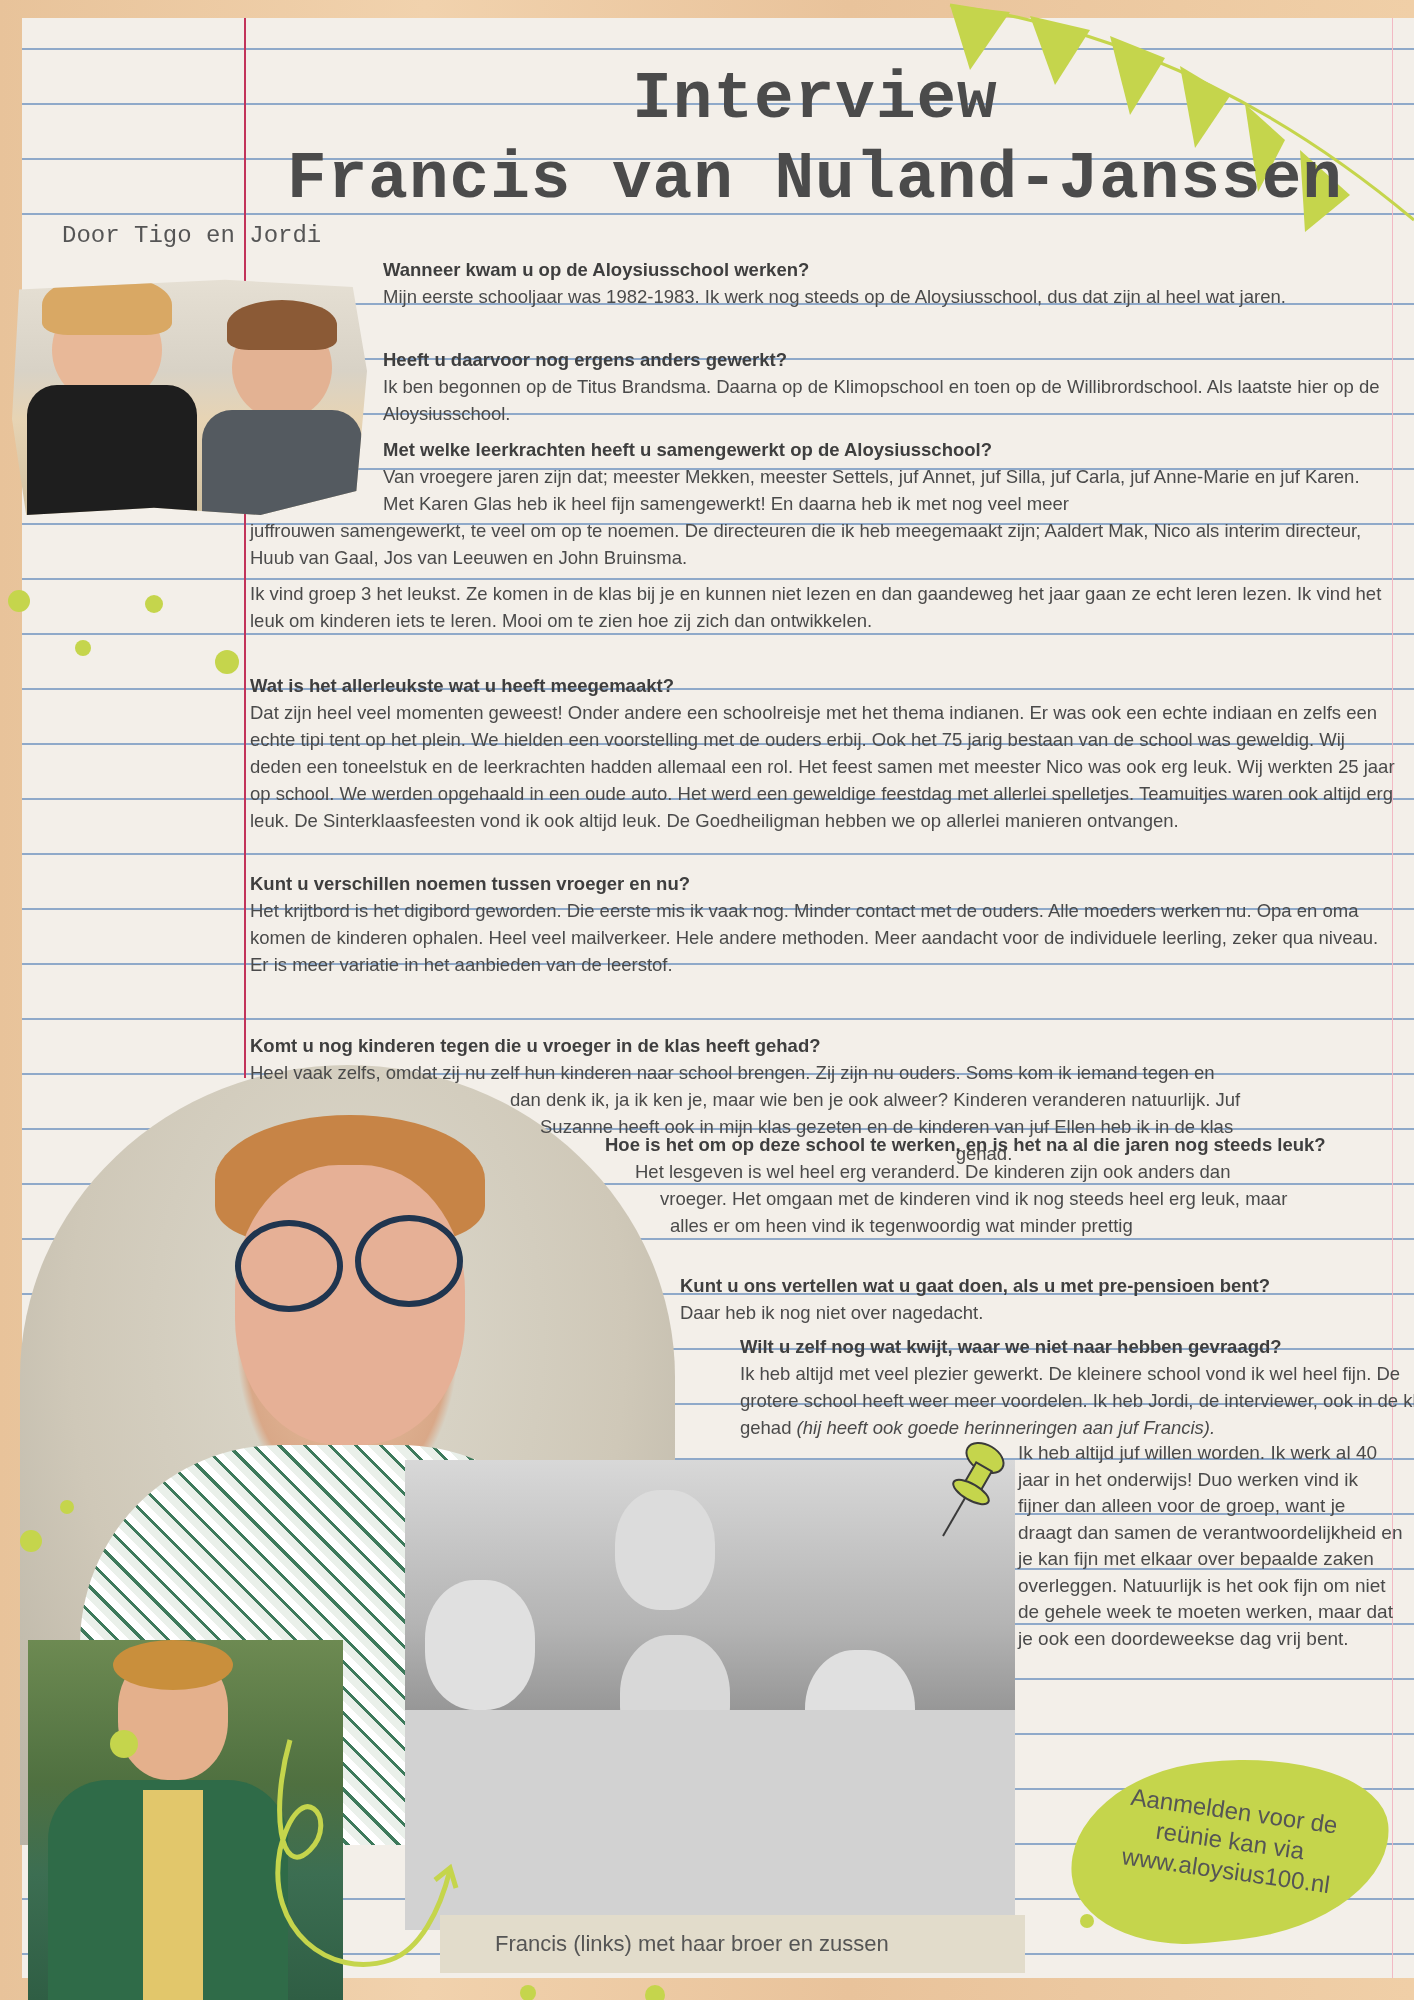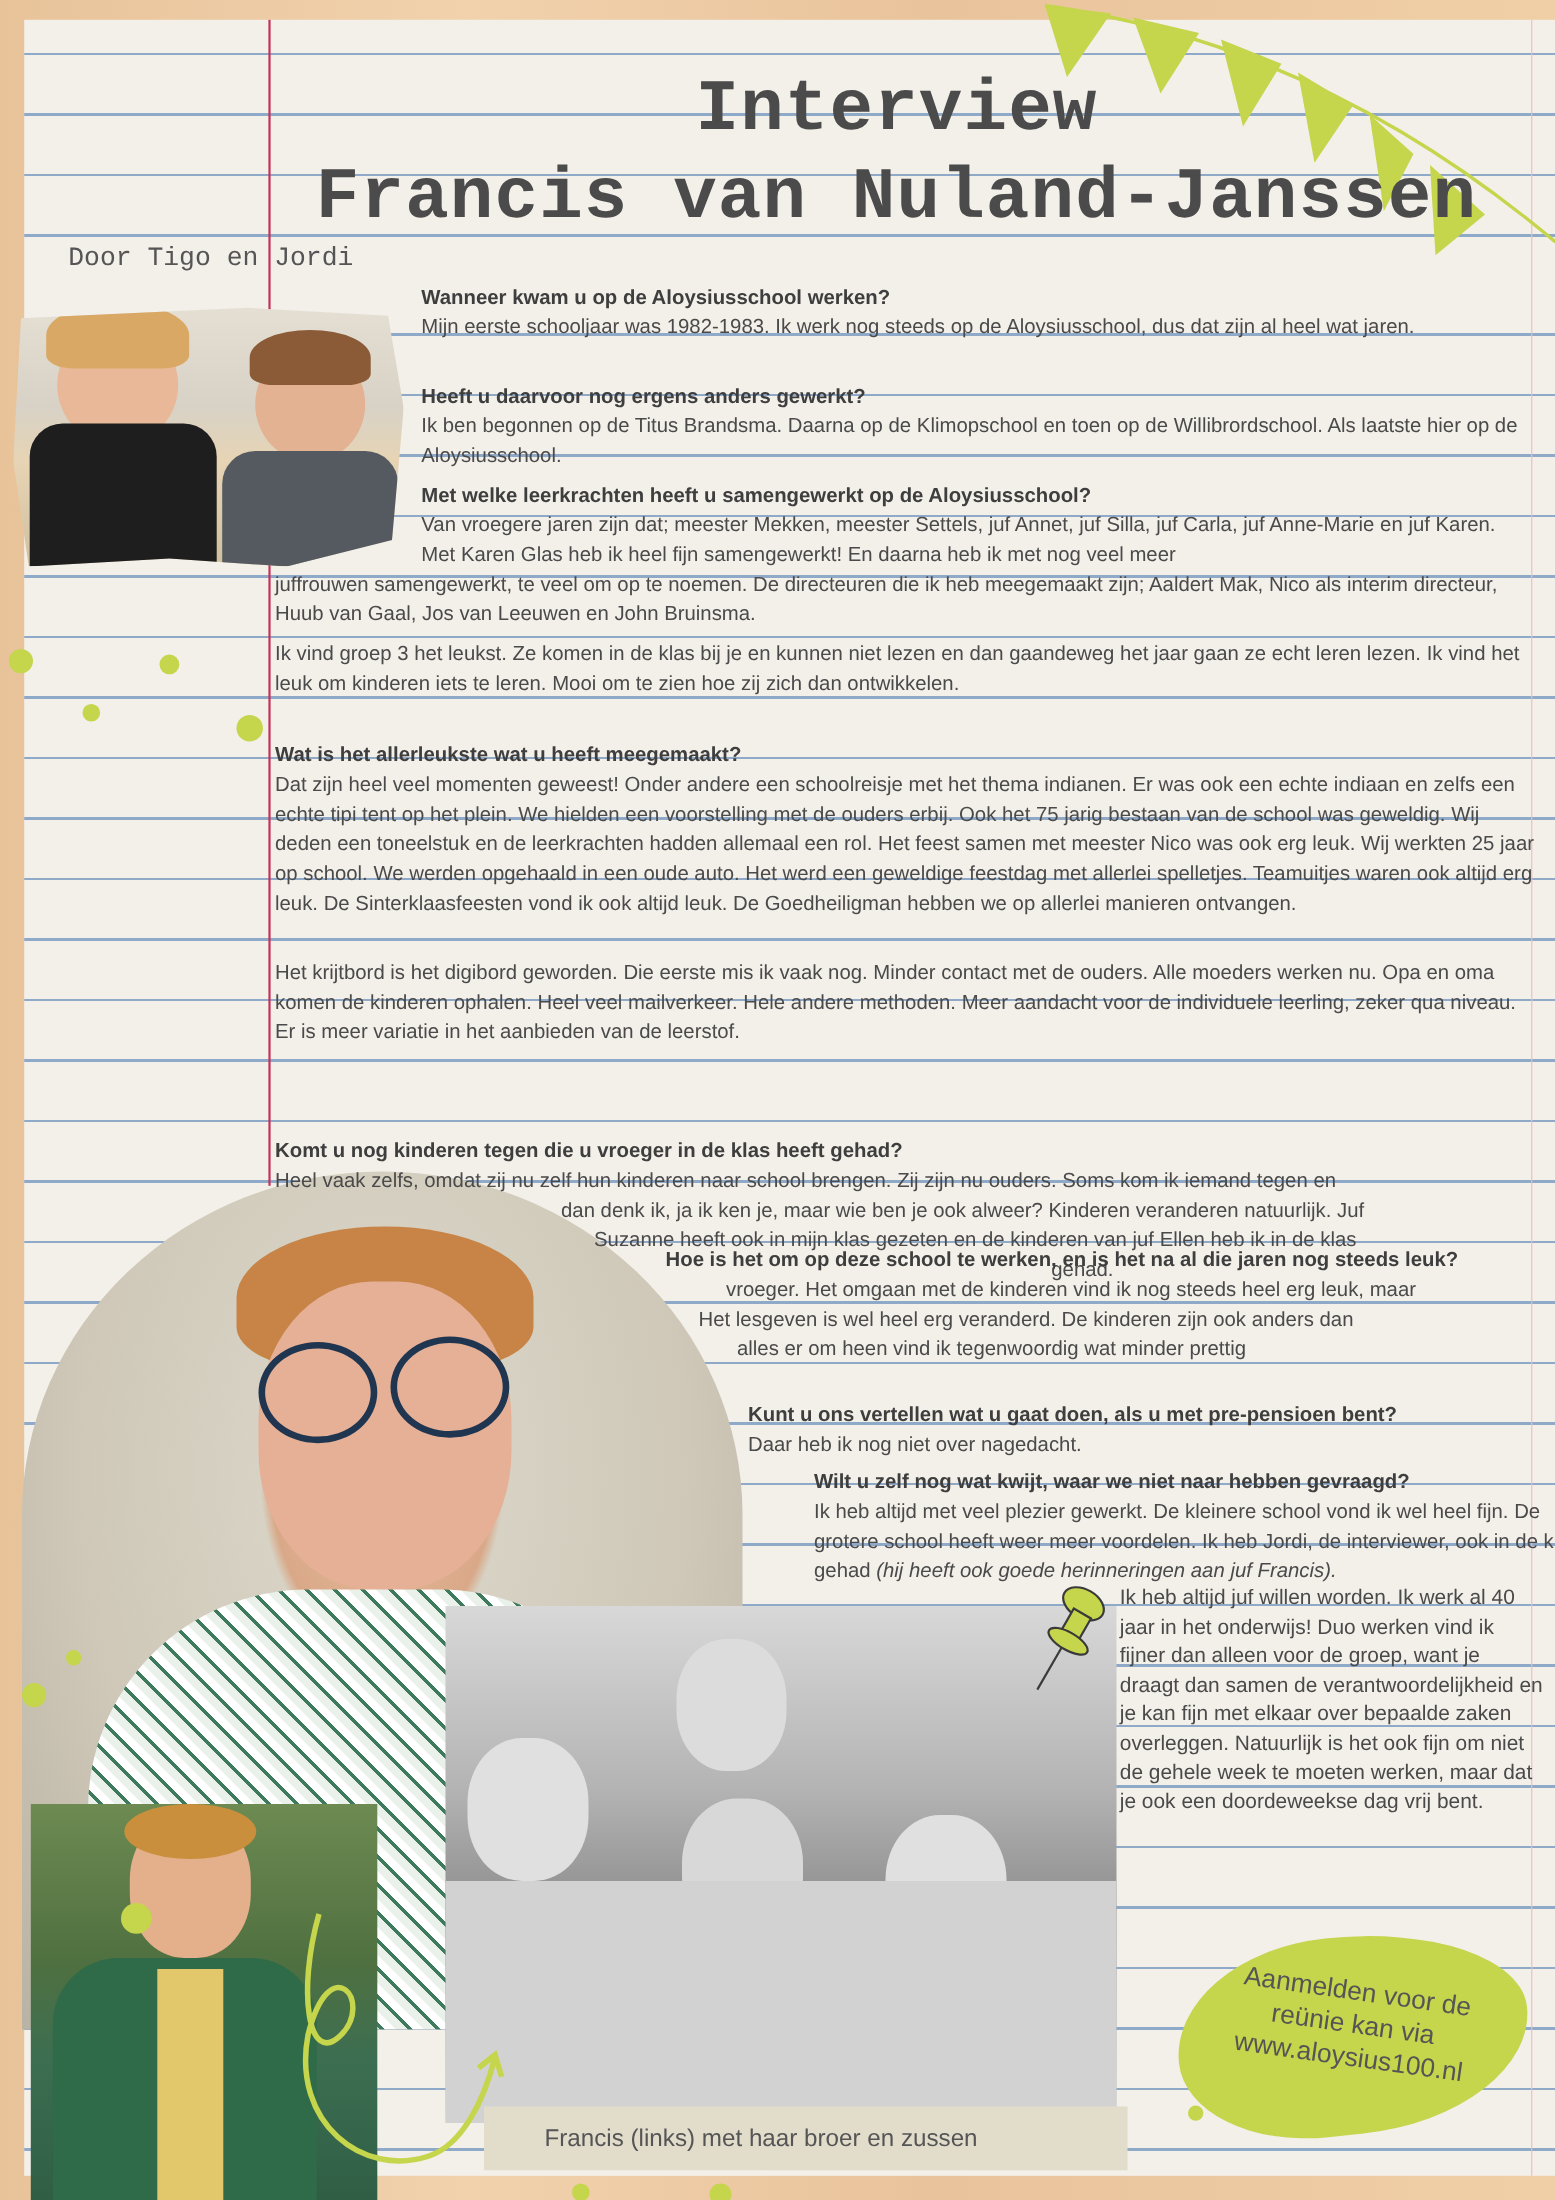--- a/index.html
+++ b/index.html
@@ -147,33 +147,34 @@
   <p class="a">juffrouwen samengewerkt, te veel om op te noemen. De directeuren die ik heb meegemaakt zijn; Aaldert Mak, Nico als interim directeur, Huub van Gaal, Jos van Leeuwen en John Bruinsma.</p>
 </div>
 <div class="qa" style="left:250px;top:580px;width:1150px;">
   <p class="a">Ik vind groep 3 het leukst. Ze komen in de klas bij je en kunnen niet lezen en dan gaandeweg het jaar gaan ze echt leren lezen. Ik vind het leuk om kinderen iets te leren. Mooi om te zien hoe zij zich dan ontwikkelen.</p>
 </div>
 <div class="qa" style="left:250px;top:672px;width:1150px;">
   <div class="q">Wat is het allerleukste wat u heeft meegemaakt?</div>
   <p class="a">Dat zijn heel veel momenten geweest! Onder andere een schoolreisje met het thema indianen. Er was ook een echte indiaan en zelfs een echte tipi tent op het plein. We hielden een voorstelling met de ouders erbij. Ook het 75 jarig bestaan van de school was geweldig. Wij deden een toneelstuk en de leerkrachten hadden allemaal een rol. Het feest samen met meester Nico was ook erg leuk. Wij werkten 25 jaar op school. We werden opgehaald in een oude auto. Het werd een geweldige feestdag met allerlei spelletjes. Teamuitjes waren ook altijd erg leuk. De Sinterklaasfeesten vond ik ook altijd leuk. De Goedheiligman hebben we op allerlei manieren ontvangen.</p>
 </div>
 <div class="qa" style="left:250px;top:870px;width:1150px;">
+  <div class="q">Kunt u verschillen noemen tussen vroeger en nu?</div>
   <p class="a">Het krijtbord is het digibord geworden. Die eerste mis ik vaak nog. Minder contact met de ouders. Alle moeders werken nu. Opa en oma komen de kinderen ophalen. Heel veel mailverkeer. Hele andere methoden. Meer aandacht voor de individuele leerling, zeker qua niveau. Er is meer variatie in het aanbieden van de leerstof.</p>
 </div>
 <div class="qa" style="left:250px;top:1032px;width:1150px;">
   <div class="q">Komt u nog kinderen tegen die u vroeger in de klas heeft gehad?</div>
   <p class="a">Heel vaak zelfs, omdat zij nu zelf hun kinderen naar school brengen. Zij zijn nu ouders. Soms kom ik iemand tegen en</p>
   <p class="a" style="padding-left:260px;">dan denk ik, ja ik ken je, maar wie ben je ook alweer? Kinderen veranderen natuurlijk. Juf</p>
   <p class="a" style="padding-left:290px;">Suzanne heeft ook in mijn klas gezeten en de kinderen van juf Ellen heb ik in de klas</p>
   <p class="a" style="padding-left:318px;text-align:center;">gehad.</p>
 </div>
 <div class="qa" style="left:605px;top:1131px;width:795px;">
   <div class="q">Hoe is het om op deze school te werken, en is het na al die jaren nog steeds leuk?</div>
+  <p class="a" style="padding-left:30px;">Het lesgeven is wel heel erg veranderd. De kinderen zijn ook anders dan</p>
   <p class="a" style="padding-left:55px;">vroeger. Het omgaan met de kinderen vind ik nog steeds heel erg leuk, maar</p>
-  <p class="a" style="padding-left:30px;">Het lesgeven is wel heel erg veranderd. De kinderen zijn ook anders dan</p>
   <p class="a" style="padding-left:65px;">alles er om heen vind ik tegenwoordig wat minder prettig</p>
 </div>
 <div class="qa" style="left:680px;top:1272px;width:720px;">
   <div class="q">Kunt u ons vertellen wat u gaat doen, als u met pre-pensioen bent?</div>
   <p class="a">Daar heb ik nog niet over nagedacht.</p>
 </div>
 <div class="qa" style="left:696px;top:1333px;width:705px;margin-left:44px;">
   <div class="q">Wilt u zelf nog wat kwijt, waar we niet naar hebben gevraagd?</div>
   <p class="a" style="height:108px;">
     <span>Ik heb altijd met veel plezier gewerkt. De kleinere school vond ik wel heel fijn. De grotere school heeft weer meer voordelen. Ik heb Jordi, de interviewer, ook in de klas gehad</span>

